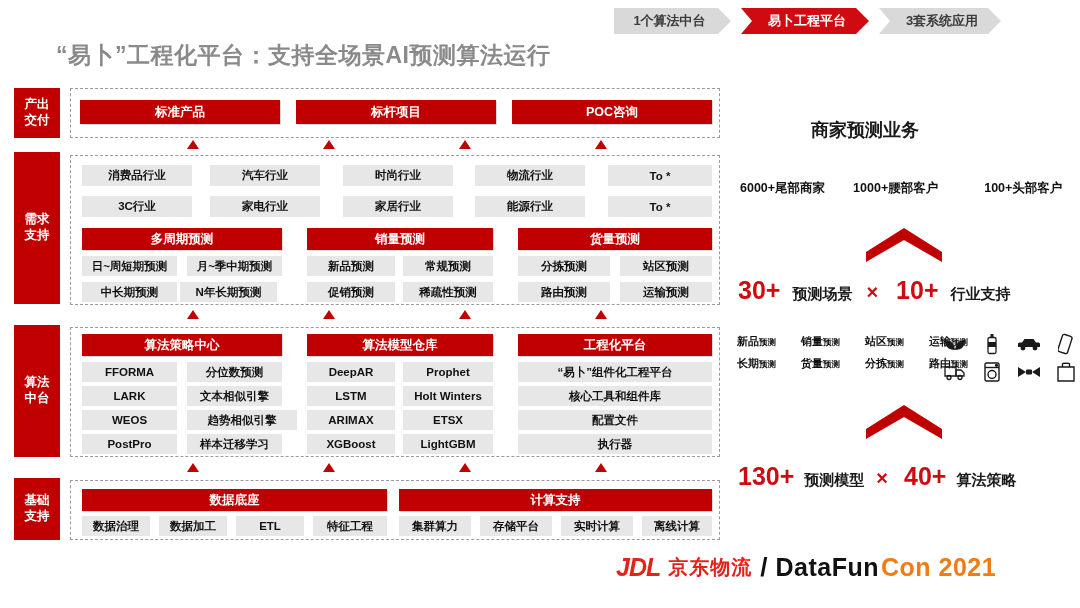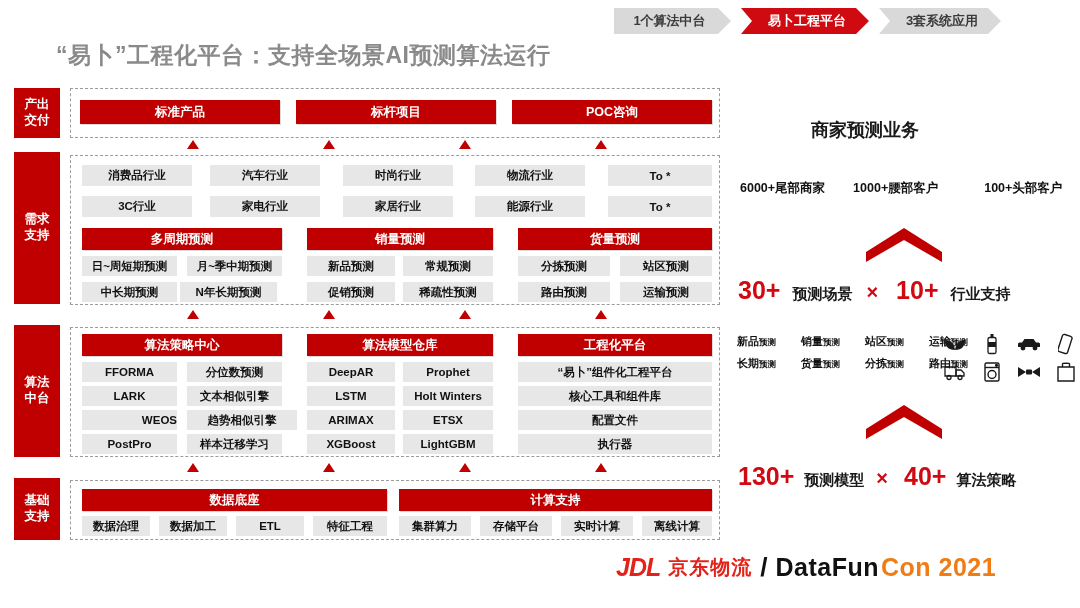--- a/index.html
+++ b/index.html
@@ -252,21 +252,21 @@
     </div>
   <div class="chip" style="left:187px; top:362px; width:95px; height:20px;">
       <span>分位数预测</span>
     </div>
   <div class="chip" style="left:82px;  top:386px; width:95px; height:20px;">
       <span>LARK</span>
     </div>
   <div class="chip" style="left:187px; top:386px; width:95px; height:20px;">
       <span>文本相似引擎</span>
     </div>
-  <div class="chip" style="left:82px;  top:410px; width:95px; height:20px;justify-content:flex-end;">
+  <div class="chip" style="left:82px;  top:410px; width:95px; height:20px;">
       <span>WEOS</span>
     </div>
   <div class="chip" style="left:187px; top:410px; width:110px; height:20px;">
       <span>趋势相似引擎</span>
     </div>
   <div class="chip" style="left:82px;  top:434px; width:95px; height:20px;">
       <span>PostPro</span>
     </div>
   <div class="chip" style="left:187px; top:434px; width:95px; height:20px;">
       <span>样本迁移学习</span>

